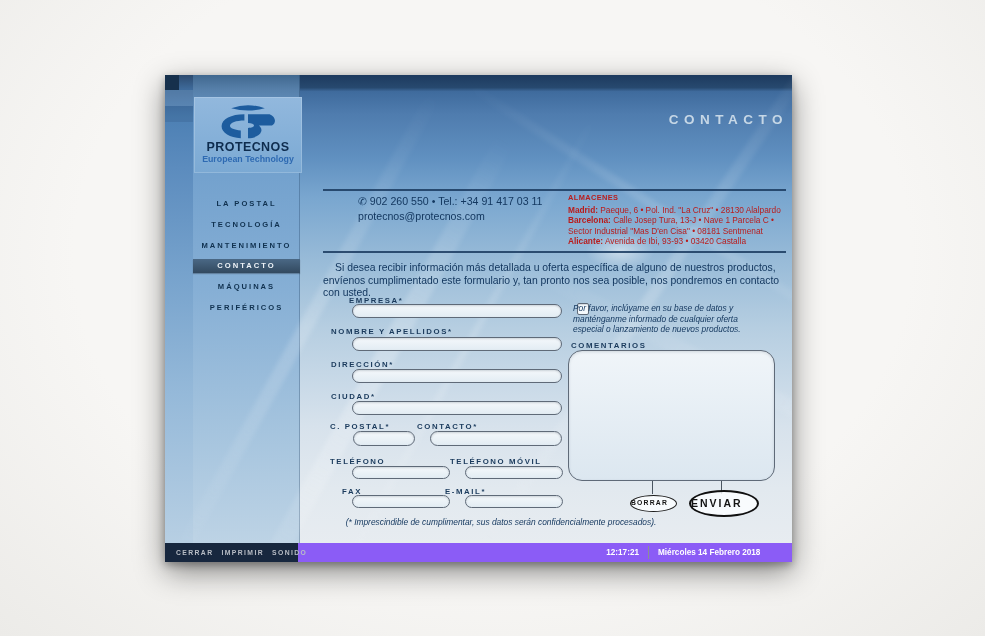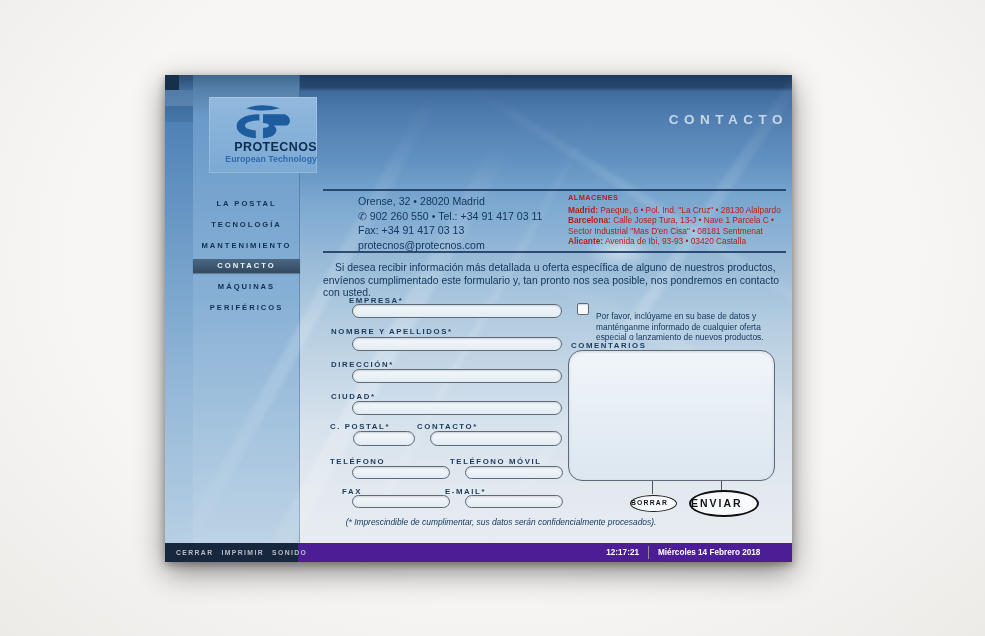--- a/index.html
+++ b/index.html
@@ -36,24 +36,24 @@
   .strip-sq { position:absolute; left:0; top:0; width:14px; height:15px; background:#16304c; }
   .strip-seg1 { position:absolute; left:0; top:15px; width:28px; height:16px; background:rgba(255,255,255,0.10); }
   .strip-seg2 { position:absolute; left:0; top:31px; width:28px; height:16px; background:rgba(0,20,45,0.10); }
   .side-panel {
     position:absolute; left:28px; top:0; width:107px; height:468px; z-index:1;
     background: linear-gradient(180deg, #40688f 0%, #567fa9 3%, #6a9aca 9%,
       #74a2ce 22%, #86afd5 46%, #a5c4de 76%, #bdd3e5 100%);
     border-right:1px solid rgba(18,45,80,0.28);
   }
   .logo-box {
-    position:absolute; left:44px; top:22px; width:108px; height:76px; z-index:3;
+    position:absolute; left:29px; top:22px; width:108px; height:76px; z-index:3;
     background: linear-gradient(180deg, #92b8dd 0%, #85b0d8 55%, #7ba9d3 100%);
     box-shadow: inset 0 0 0 1px rgba(255,255,255,0.18);
-    text-align:right;
+    text-align:center;
   }
   .logo-box svg { display:block; margin:7px auto 1px auto; }
   .logo-name { font-size:12.5px; font-weight:bold; letter-spacing:0.4px; color:#0e2c4e; line-height:13px; }
   .logo-tag  { font-size:8.8px; font-weight:bold; color:#2e6ab2; line-height:11px; }
   
   .streak { position:absolute; z-index:2; pointer-events:none;
     background: linear-gradient(90deg, rgba(255,255,255,0) 0%, rgba(255,255,255,0.5) 50%, rgba(255,255,255,0) 100%);
     filter: blur(2px);
   }
   .s1 { left:-130px; top:246px; width:540px; height:14px; transform:rotate(-61deg); opacity:.35; }
@@ -109,22 +109,22 @@
     box-shadow: inset 0 1px 2px rgba(20,40,60,0.18);
     font-size:9px; color:#1a3a5c; padding:0 6px; outline:none;
     font-family:"Liberation Sans", sans-serif;
   }
   .optin-box {
     position:absolute; left:412px; top:228px; width:12px; height:12px;
     appearance:none; -webkit-appearance:none; border:1px solid #5f6a78; border-radius:2px;
     background:#f5f9fc; box-shadow: inset 0 1px 1px rgba(20,40,60,0.15); cursor:pointer;
   }
   .optin-label {
-    position:absolute; left:431px; top:228px; width:196px;
-    font-size:8.4px; line-height:10.7px; color:#10345c;margin-top:8px;
+    position:absolute; left:408px; top:228px; width:196px;
+    font-size:8.4px; line-height:10.7px; font-style:italic; color:#10345c;
   }
   .comments {
     position:absolute; left:403px; top:275px; width:207px; height:131px;
     border:1px solid #5f6a78; border-radius:14px; resize:none; outline:none;
     background: linear-gradient(180deg,#f0f5f9, #dce7f0);
     box-shadow: inset 0 1px 3px rgba(20,40,60,0.15);
     font-family:"Liberation Sans", sans-serif; font-size:9px; color:#1a3a5c; padding:6px 8px;
   }
   .conn { position:absolute; width:1px; height:13px; background:#4a5560; top:406px; }
   .conn1 { left:487px; } .conn2 { left:556px; }
@@ -141,21 +141,21 @@
     left:524px; top:415px; width:70px; height:27px;
     border:2.5px solid #101010; font-size:10.5px; letter-spacing:2px; line-height:22px;
   }
   .footnote {
     position:absolute; left:160px; top:442px; width:352px; text-align:center;
     font-size:8.4px; font-style:italic; color:#10345c; white-space:nowrap;
   }
   
   .statusbar {
     position:absolute; left:0; top:468px; width:627px; height:19px; z-index:4;
-    background:#4c1d95; display:flex; align-items:center;
+    background:#8b5cf6; display:flex; align-items:center;
   }
   .status-left {
     width:133px; height:19px; background:#17273e; flex:0 0 auto;
     display:flex; align-items:center; padding-left:11px; gap:8px;
   }
   .status-action {
     font-size:6.8px; font-weight:bold; letter-spacing:1.4px; color:#b9bec6;
     cursor:pointer; white-space:nowrap;
   }
   .status-right { flex:1; display:flex; align-items:center; justify-content:flex-end; height:19px; }
@@ -204,23 +204,21 @@
     <div class="nav-item" style="top:203px">MÁQUINAS</div>
     <div class="nav-item" style="top:224px">PERIFÉRICOS</div>
   </div>
 
   <div class="page-title">CONTACTO</div>
 
   <div class="content">
     <div class="hr hr1"></div>
 
     <div class="addr">
-      <div>Orense, 32 • 28020 Madrid</div>
       <div>✆ 902 260 550 • Tel.: +34 91 417 03 11</div>
-      <div>Fax: +34 91 417 03 13</div>
       <div>protecnos@protecnos.com</div>
     </div>
 
     <div class="wh">
       <div class="wh-title">ALMACENES</div>
       <div class="wh-body"><b>Madrid:</b><span> Paeque, 6 • Pol. Ind. "La Cruz" • 28130 Alalpardo </span><b>Barcelona:</b><span> Calle Josep Tura, 13-J • Nave 1 Parcela C • Sector Industrial "Mas D'en Cisa" • 08181 Sentmenat </span><b>Alicante:</b><span> Avenida de Ibi, 93-93 • 03420 Castalla</span></div>
     </div>
 
     <div class="hr hr2"></div>
 

